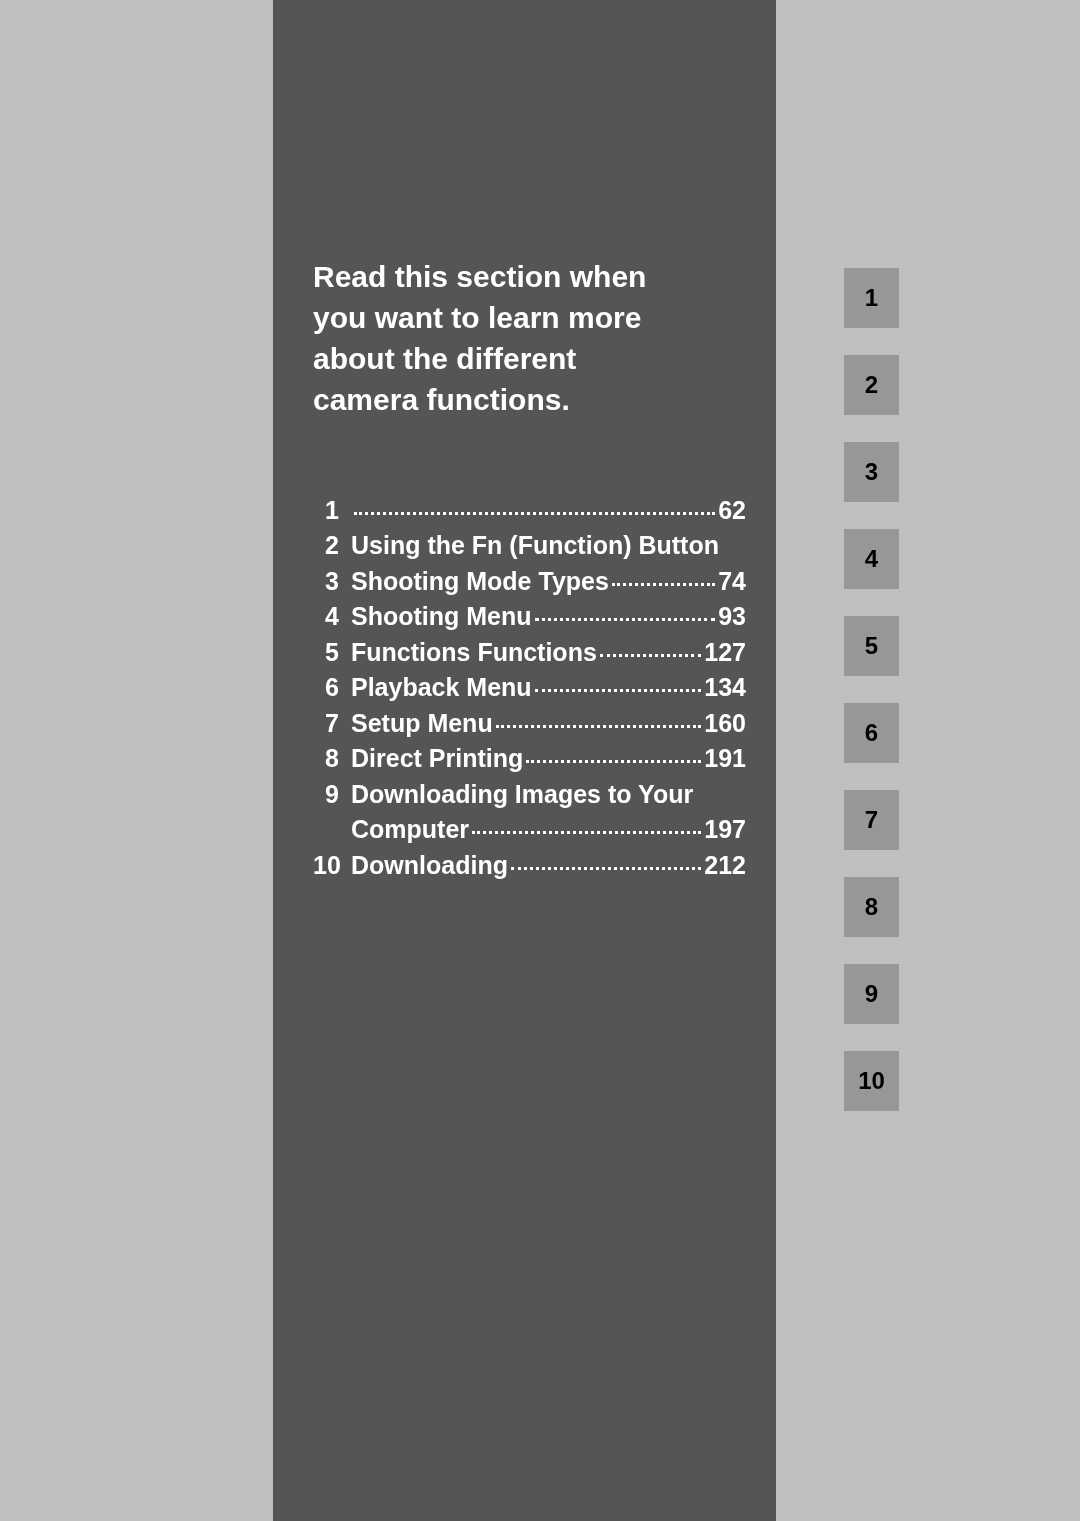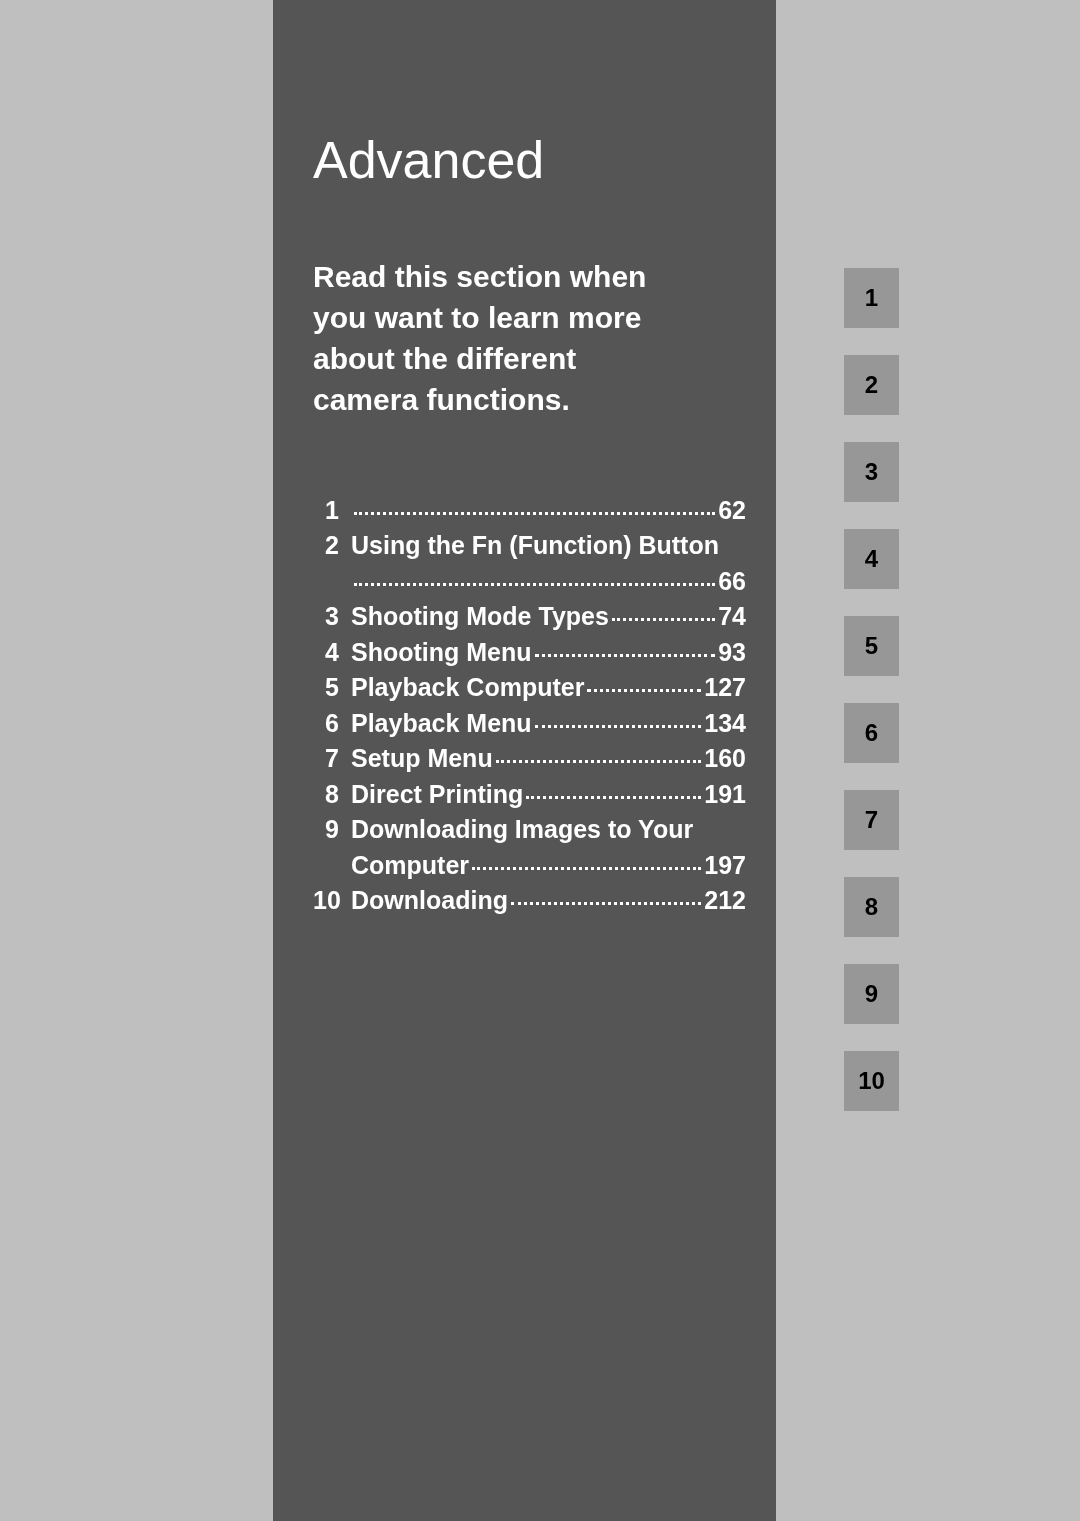--- a/index.html
+++ b/index.html
@@ -94,59 +94,55 @@
     display: flex;
     align-items: center;
     justify-content: center;
   }
 </style>
 </head>
 <body>
 
 <div class="dark-panel">
   <div class="title">
-    <span>Advanced</span><br>
+    <br>
   </div>
   <div class="intro">Read this section when you want to learn more about the different camera functions.</div>
   <div class="toc" id="toc">
       <div class="toc-row">
         <div class="toc-num">1</div>
         <div class="toc-entry">
           <span class="dots"></span>
           <span class="page">62</span>
         </div>
       </div>
       <div class="toc-row">
         <div class="toc-num">2</div>
         <div class="toc-label-full">Using the Fn (Function) Button</div>
       </div>
-      <div class="toc-sub">
-        <span class="dots"></span>
-        <span class="page">66</span>
-      </div>
       <div class="toc-row">
         <div class="toc-num">3</div>
         <div class="toc-entry">
           <span class="label">Shooting Mode Types</span>
           <span class="dots"></span>
           <span class="page">74</span>
         </div>
       </div>
       <div class="toc-row">
         <div class="toc-num">4</div>
         <div class="toc-entry">
           <span class="label">Shooting Menu</span>
           <span class="dots"></span>
           <span class="page">93</span>
         </div>
       </div>
       <div class="toc-row">
         <div class="toc-num">5</div>
         <div class="toc-entry">
-          <span class="label">Playback Computer</span>
+          <span class="label">Functions Functions</span>
           <span class="dots"></span>
           <span class="page">127</span>
         </div>
       </div>
       <div class="toc-row">
         <div class="toc-num">6</div>
         <div class="toc-entry">
           <span class="label">Playback Menu</span>
           <span class="dots"></span>
           <span class="page">134</span>

